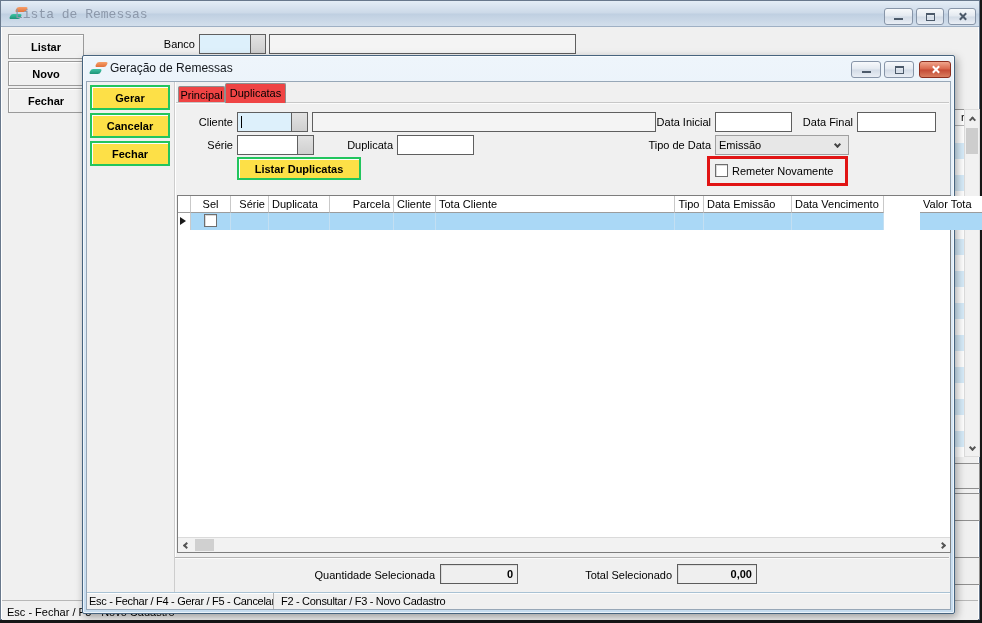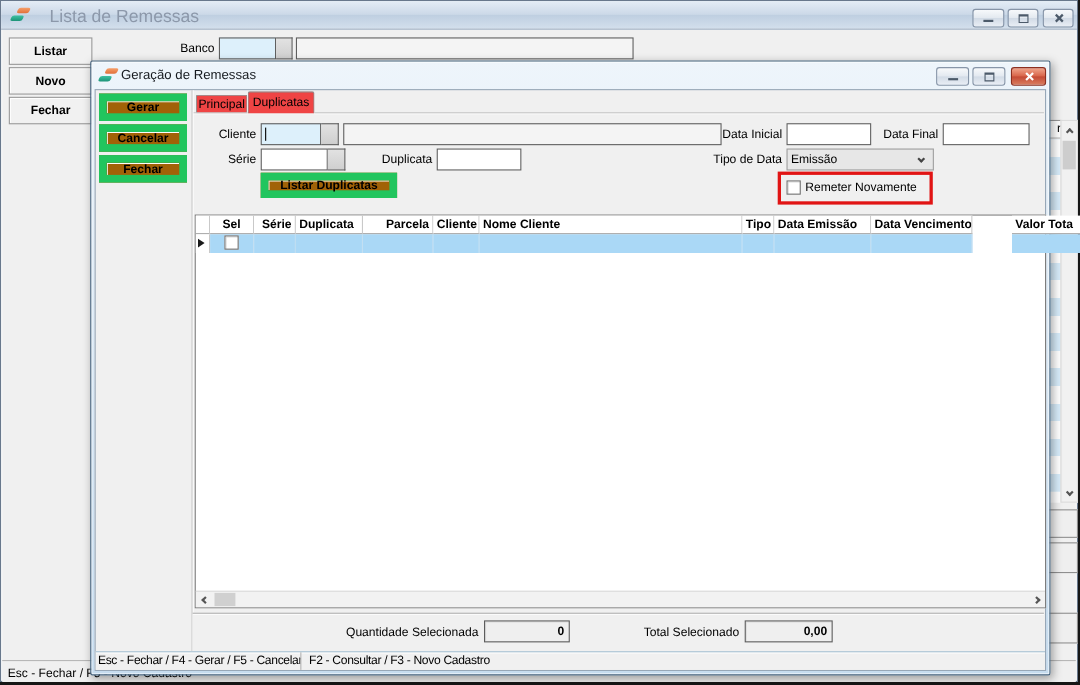--- a/index.html
+++ b/index.html
@@ -5,21 +5,21 @@
   * { margin:0; padding:0; box-sizing:border-box; }
   html,body { width:982px; height:623px; }
   body { font-family:"Liberation Sans",sans-serif; font-size:11px; color:#000; }
   .screen { position:relative; width:982px; height:623px; background:#161616; overflow:hidden; }
 
   
   .mw { position:absolute; left:0; top:0; width:980px; height:620px;
         background:#f0f0f0; border:1px solid #68788c; box-shadow:inset 1px 0 0 #fff, inset -1px 0 0 #fff; }
   .mw-title { position:absolute; left:0; top:0; width:100%; height:26px;
         background:linear-gradient(#e4edf6,#ccd9e8 48%,#bfcfe1 52%,#d3dfec); border-bottom:1px solid #9fb0c4; }
-  .mw-title-text { position:absolute; left:44px; top:6px; font-size:16px; color:#8c98aa; }
+  .mw-title-text { position:absolute; left:14px; top:6px; font-size:13px; color:#8c98aa;font-family:Liberation Mono, monospace; }
   .app-icon { position:absolute; width:17px; height:15px; }
   .app-icon .sw-orange { position:absolute; right:0; top:1px; width:11px; height:5px;
         background:linear-gradient(#f6a06a,#e2703a); border-radius:2px; transform:skewX(-24deg); }
   .app-icon .sw-teal { position:absolute; left:0; bottom:2px; width:11px; height:5px;
         background:linear-gradient(#3fc3a4,#1d9478); border-radius:2px; transform:skewX(-24deg); }
 
   .winbtn { position:absolute; height:17px; border:1px solid #8795a8; border-radius:3px;
         background:linear-gradient(#f7f9fb,#e3e9f0 48%,#d2dbe6 52%,#e9eef5);
         display:flex; align-items:center; justify-content:center; cursor:default; }
   .winbtn.red { background:linear-gradient(#f0a58c,#d8654a 48%,#c44a35 52%,#d97d5f); border-color:#8c2f20; }
@@ -65,38 +65,38 @@
   .chev.right { transform:rotate(-45deg); }
 
   
   .dlg { position:absolute; left:82px; top:55px; width:873px; height:559px; z-index:10;
         background:linear-gradient(#eef5fb,#c6dcef); border:1px solid #47647f; border-radius:2px;
         box-shadow:inset 0 0 0 1px rgba(255,255,255,.65), 2px 3px 9px rgba(0,0,0,.35); }
   .dlg-title-text { position:absolute; left:27px; top:5px; font-size:12px; color:#15191e; }
   .dlg-client { position:absolute; left:3px; right:3px; top:25px; bottom:3px; background:#f0f0f0; border:1px solid #97a7b7; }
 
   .dlg-sidebar { position:absolute; left:0; top:0; bottom:0; width:88px; border-right:1px solid #cdcdcd; box-shadow:1px 0 0 #fff; }
-  .dlg-side-btn { position:absolute; left:3px; width:80px; height:25px; background:#a16207;
-        border:7px solid #22c55e; box-shadow:inset 1px 1px 0 #fdfdfd; font-weight:bold;
+  .dlg-side-btn { position:absolute; left:3px; width:80px; height:25px; background:#fde047;
+        border:2px solid #22c55e; box-shadow:inset 1px 1px 0 #fdfdfd; font-weight:bold;
         display:flex; align-items:center; justify-content:center; cursor:default; }
 
   .tab { position:absolute; background:#ef4444; border:1px solid #8f8f8f; border-bottom:none;
         border-radius:2px 2px 0 0; text-align:center; font-size:11px; cursor:default; }
   .tab.inactive { top:4px; height:17px; line-height:16px; z-index:1; }
   .tab.active { top:1px; height:20px; line-height:19px; z-index:3; box-shadow:0 1px 0 #f0f0f0; }
   .tab-line { position:absolute; left:89px; right:1px; top:20px; height:1px; background:#c7c7c7; box-shadow:0 1px 0 #fbfbfb; z-index:2; }
 
   .combo { position:absolute; height:20px; background:#e7e7e7; border:1px solid #9f9f9f; padding:0 3px; line-height:18px; cursor:default; }
   .combo .chev { position:absolute; right:8px; top:6px; border-color:#444; }
 
   .annot { position:absolute; border:3px solid #e11414; }
   .cb { position:absolute; width:13px; height:13px; background:#fff; border:1px solid #6e6e6e; box-shadow:inset 1px 1px 0 #d9d9d9; cursor:default; }
 
   .grid { position:absolute; left:90px; top:113px; width:774px; height:358px; background:#fff; border:1px solid #7d7d7d; }
-  .grow { display:flex;font-weight:bold; }
+  .grow { display:flex; }
   .gcell { height:17px; border-right:1px solid #c9c9c9; overflow:hidden; white-space:nowrap;
         font-size:11px; line-height:16px; padding:0 3px; flex:none; }
   .ghead .gcell { border-bottom:1px solid #9c9c9c; background:#fff; }
   .gsel .gcell { background:#aad8f6; border-right-color:#c3dff2; }
   .gsel .gcell.ind { background:#fff; border-right-color:#c9c9c9; }
   .c0{width:13px;} .c1{width:40px;text-align:center;} .c2{width:38px;text-align:right;}
   .c3{width:61px;} .c4{width:64px;text-align:right;} .c5{width:42px;}
   .c6{width:239px;} .c7{width:29px;text-align:center;} .c8{width:88px;} .c9{width:92px;} .c10{width:66px;margin-left:36px;}
   .tri { display:inline-block; width:0; height:0; border-left:6px solid #1a1a1a;
         border-top:4px solid transparent; border-bottom:4px solid transparent; margin:4px 0 0 2px; }
@@ -224,21 +224,21 @@
       <span style="position:absolute; left:645px; top:83px;">Remeter Novamente</span>
 
       <div class="grid">
         <div class="grow ghead">
           <div class="gcell c0"></div>
           <div class="gcell c1">Sel</div>
           <div class="gcell c2">Série</div>
           <div class="gcell c3">Duplicata</div>
           <div class="gcell c4">Parcela</div>
           <div class="gcell c5">Cliente</div>
-          <div class="gcell c6">Nome Cliente</div>
+          <div class="gcell c6">Tota Cliente</div>
           <div class="gcell c7">Tipo</div>
           <div class="gcell c8">Data Emissão</div>
           <div class="gcell c9">Data Vencimento</div>
           <div class="gcell c10">Valor Tota</div>
         </div>
         <div class="grow gsel">
           <div class="gcell c0 ind"><span class="tri" style="margin-left:-1px;"></span></div>
           <div class="gcell c1"><span class="cb" style="position:relative; display:inline-block; top:1px;"></span></div>
           <div class="gcell c2"></div>
           <div class="gcell c3"></div>

